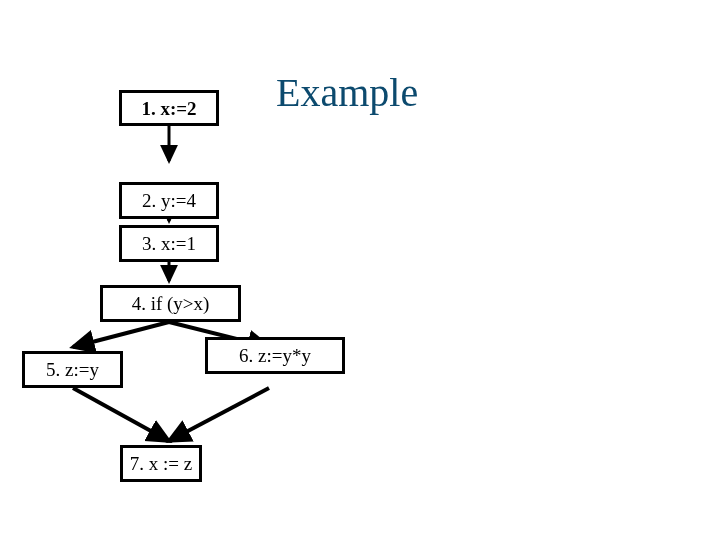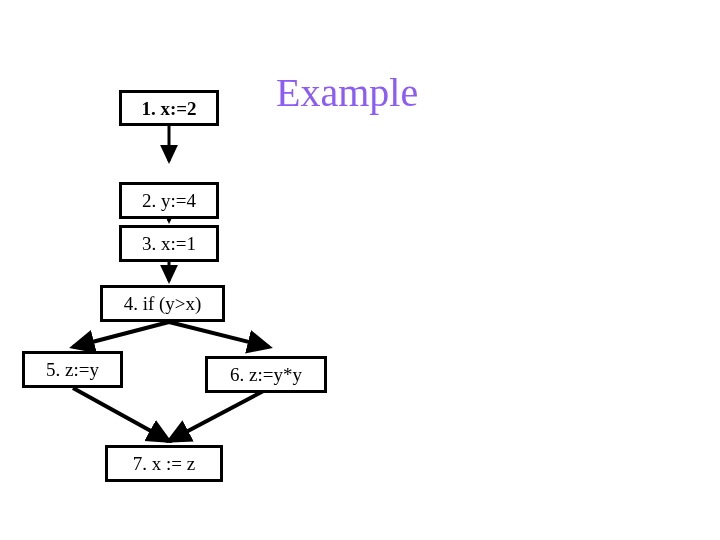--- a/index.html
+++ b/index.html
@@ -23,21 +23,21 @@
   
   #slide-title {
     position: absolute;
     left: 276px;
     top: 70px;
     width: 320px;
     font-family: "Liberation Serif", "DejaVu Serif", serif;
     font-size: 40px;
     line-height: 46px;
     font-weight: normal;
-    color: #8b5cf6;
+    color: #0c4a6e;
     white-space: nowrap;
     letter-spacing: 0px;
   }
   
   #edge-layer {
     position: absolute;
     left: 0;
     top: 0;
     width: 720px;
     height: 540px;
@@ -54,24 +54,24 @@
     line-height: 1;
     display: flex;
     align-items: center;
     justify-content: center;
     white-space: nowrap;
     z-index: 5;
   }
   #node-1 { left: 119px; top: 90px;  width: 100px; height: 36px; font-weight: bold; }
   #node-2 { left: 119px; top: 165px; width: 100px; height: 37px; margin-top: 17px; }
   #node-3 { left: 119px; top: 225px; width: 100px; height: 37px; }
-  #node-4 { left: 100px; top: 285px; width: 125px; height: 37px; }
+  #node-4 { left: 100px; top: 285px; width: 141px; height: 37px; }
   #node-5 { left:  22px; top: 351px; width: 101px; height: 37px; }
-  #node-6 { left: 205px; top: 356px; width: 122px; height: 37px; }
-  #node-7 { left: 105px; top: 445px; width:  118px; height: 37px; }
+  #node-6 { left: 205px; top: 337px; width: 140px; height: 37px; }
+  #node-7 { left: 120px; top: 445px; width:  82px; height: 37px; }
 </style>
 </head>
 <body>
 
 <div id="slide">
 
   <div id="slide-title">Example</div>
 
   <svg id="edge-layer" viewBox="0 0 720 540" xmlns="http://www.w3.org/2000/svg">
     <defs>

